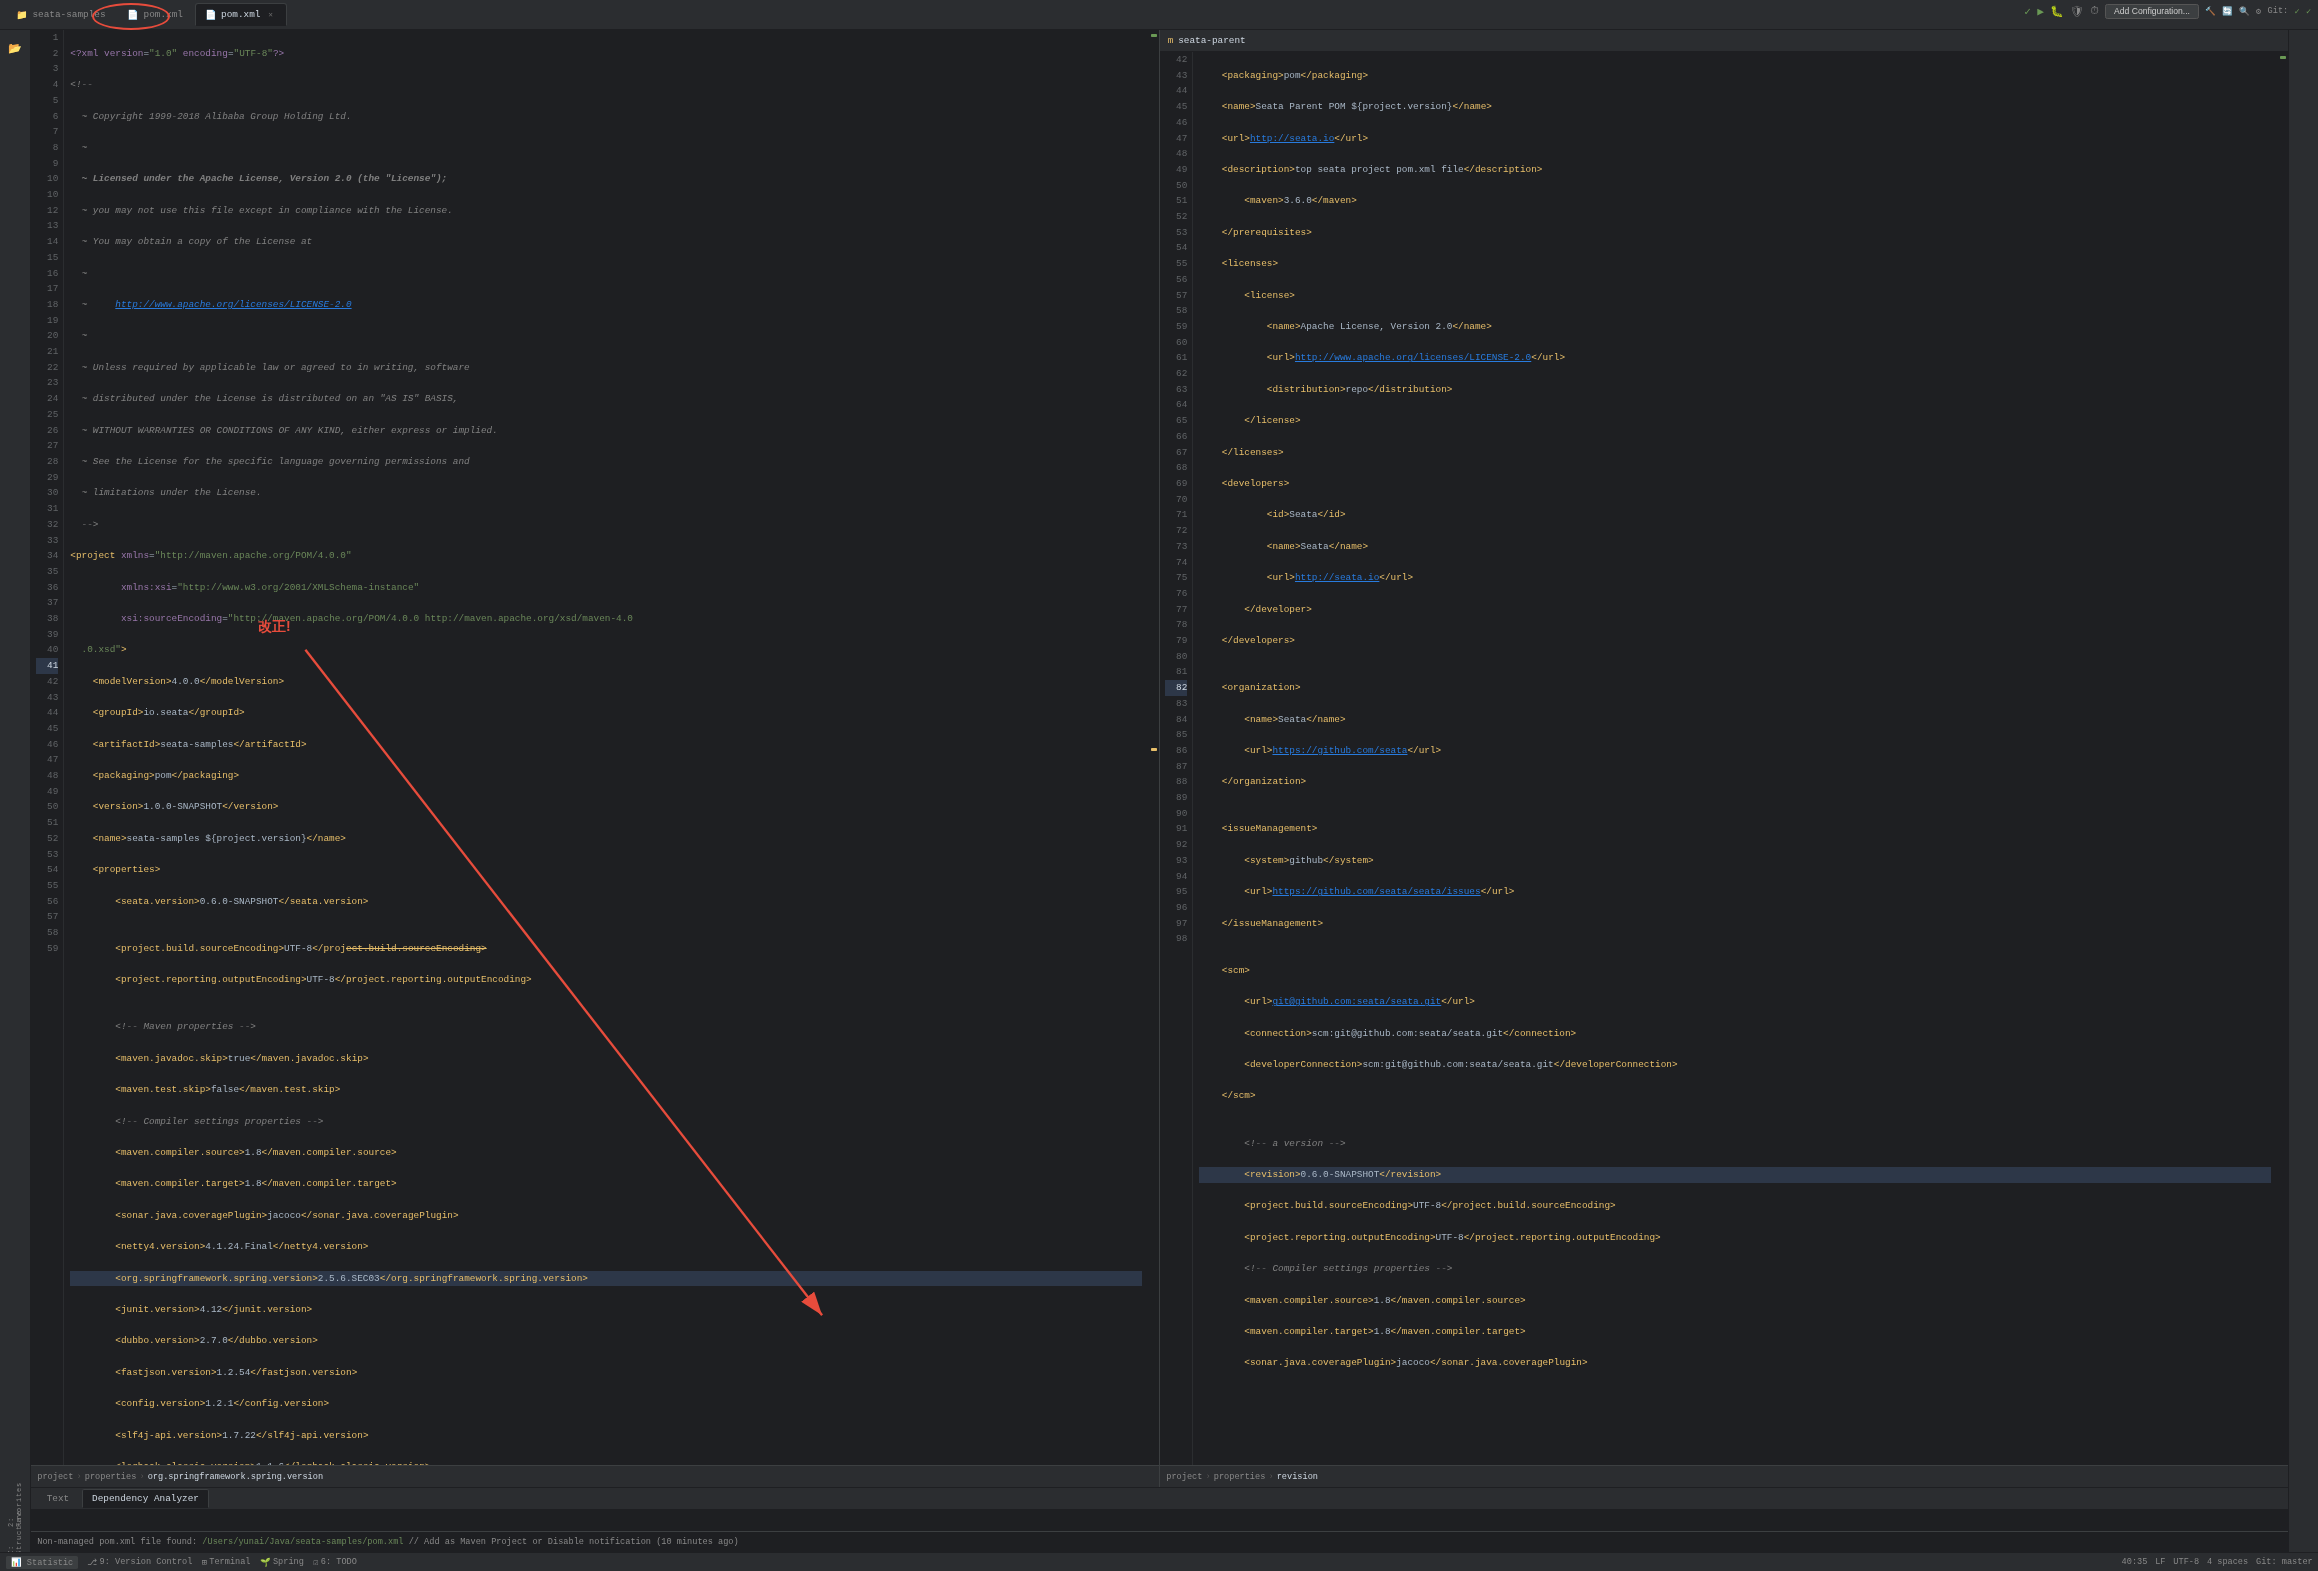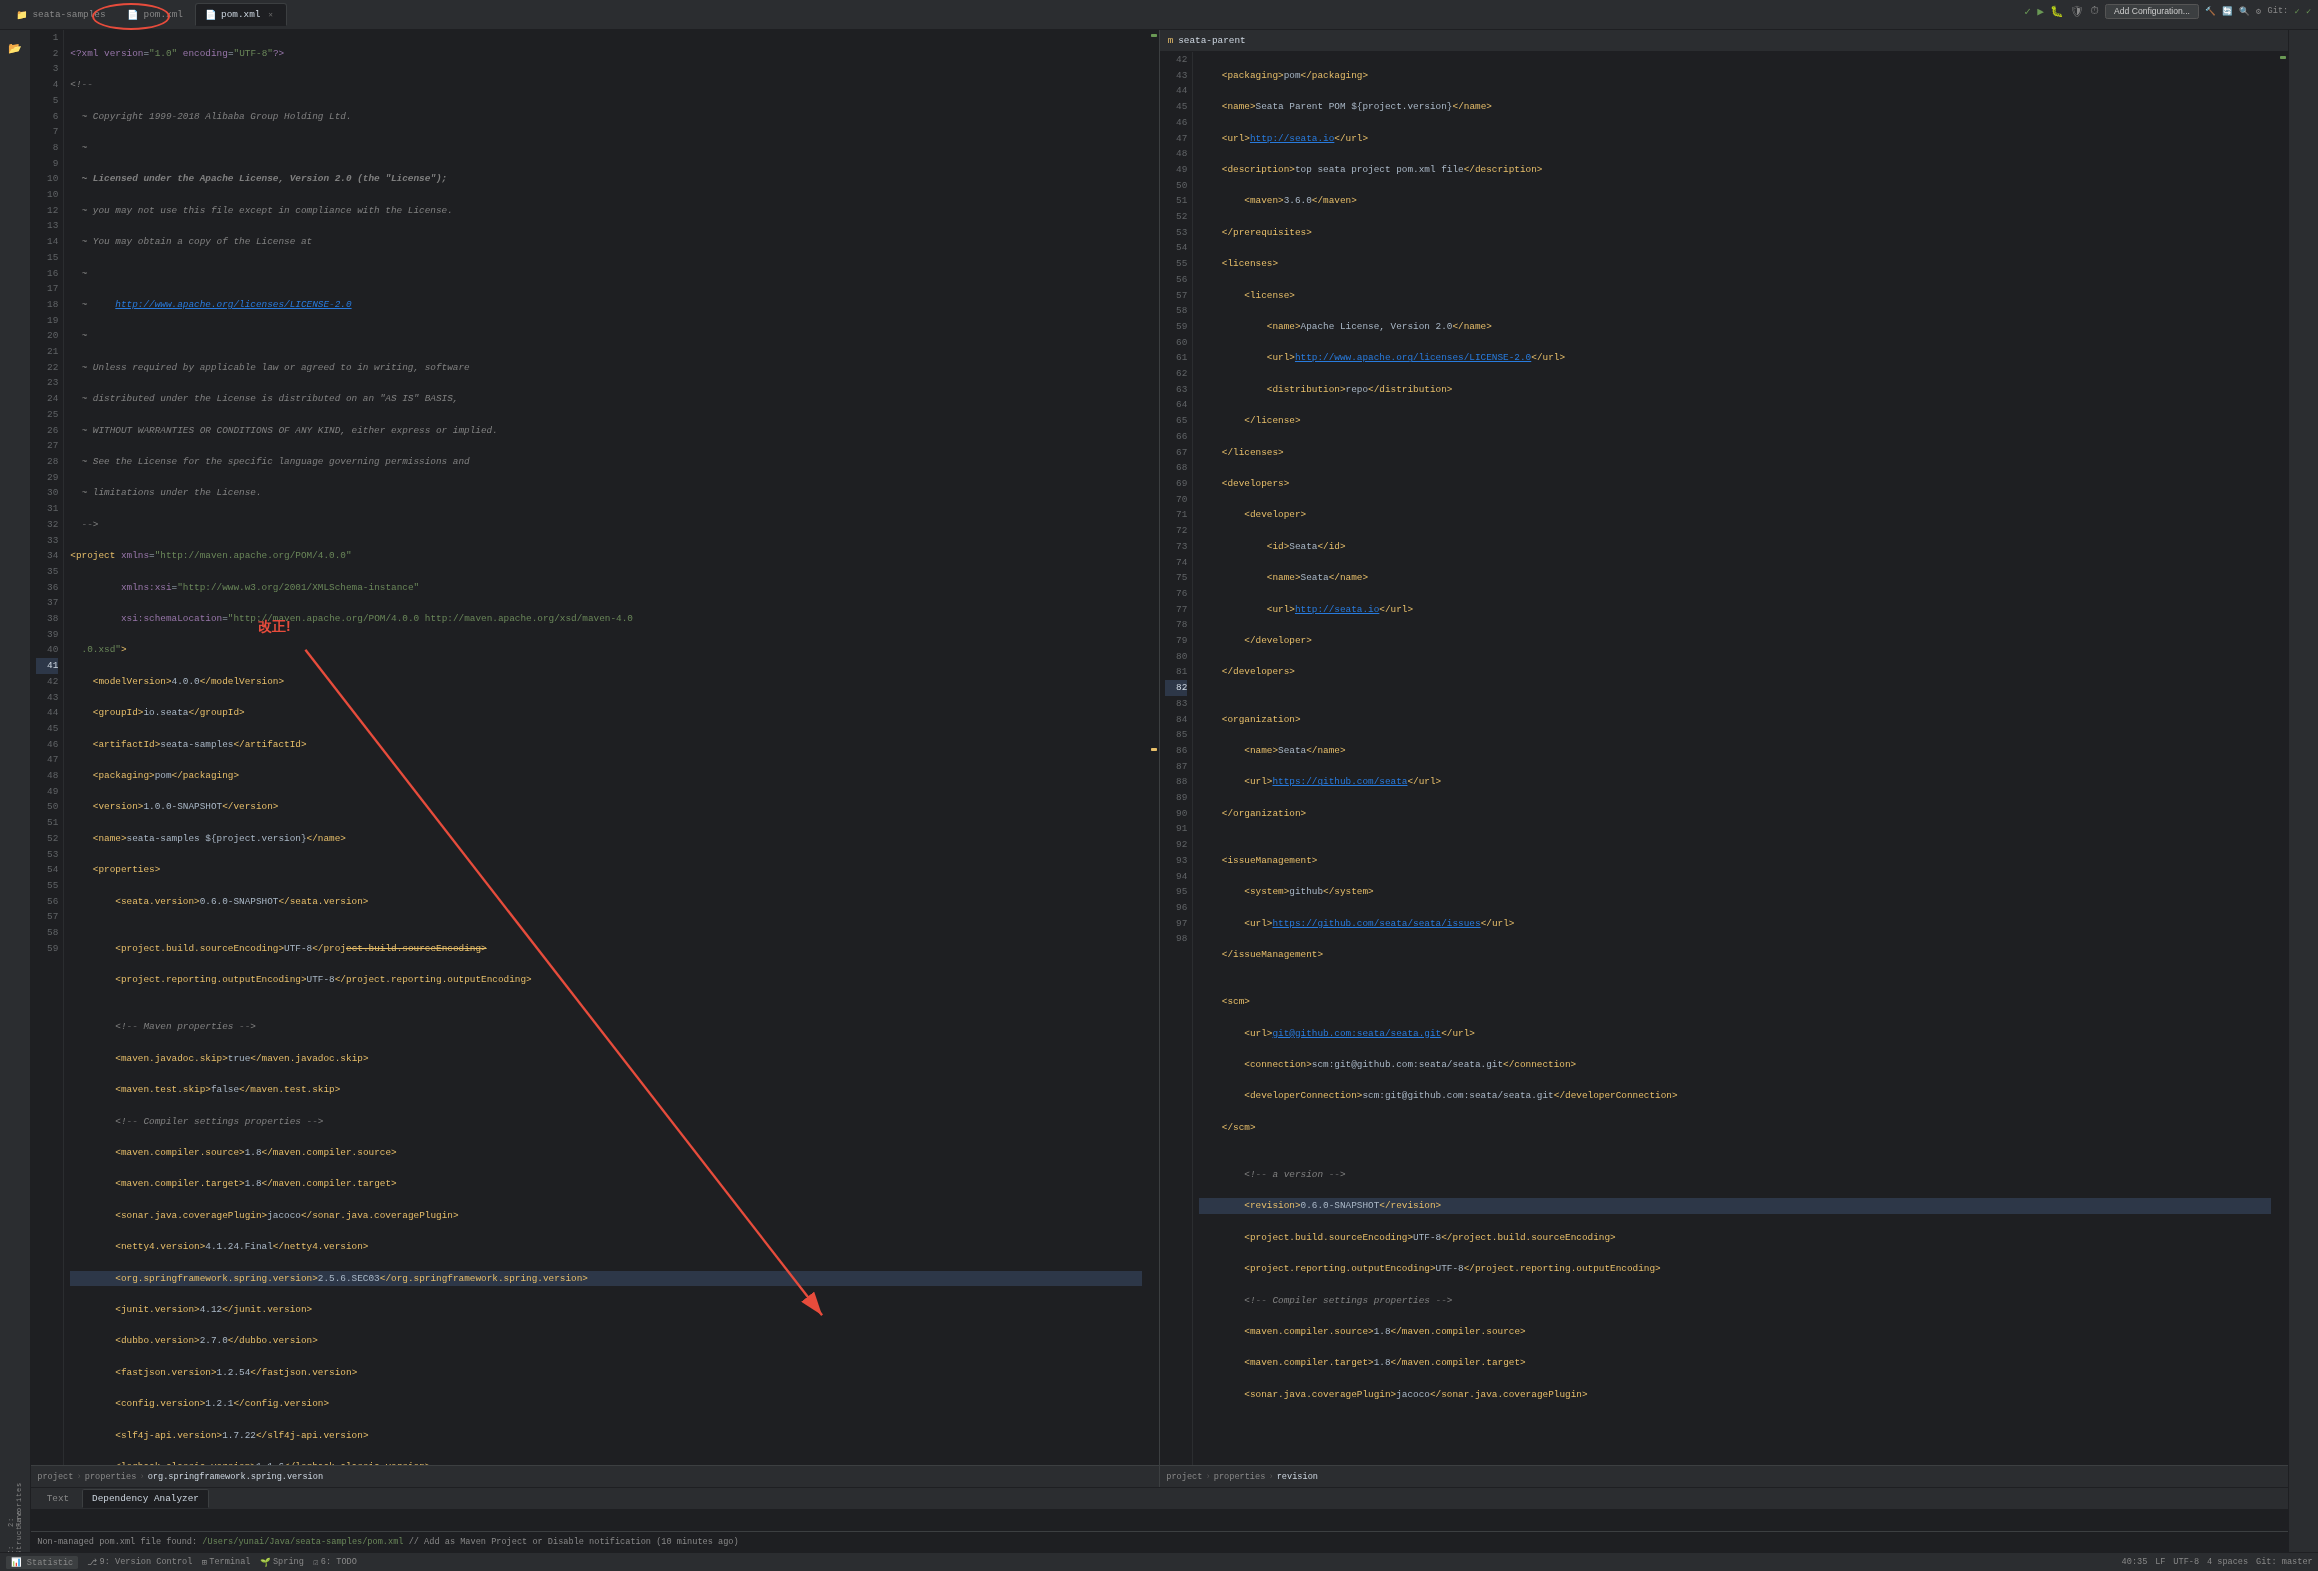--- a/index.html
+++ b/index.html
@@ -307,21 +307,21 @@
 <div style="line-height:15.7px;"><span style="color:#808080; font-style:italic;">  ~     </span><span style="color:#287bde; font-style:italic; text-decoration:underline;">http://www.apache.org/licenses/LICENSE-2.0</span></div>
 <div style="line-height:15.7px;"><span style="color:#808080; font-style:italic;">  ~</span></div>
 <div style="line-height:15.7px;"><span style="color:#808080; font-style:italic;">  ~ Unless required by applicable law or agreed to in writing, software</span></div>
 <div style="line-height:15.7px;"><span style="color:#808080; font-style:italic;">  ~ distributed under the License is distributed on an "AS IS" BASIS,</span></div>
 <div style="line-height:15.7px;"><span style="color:#808080; font-style:italic;">  ~ WITHOUT WARRANTIES OR CONDITIONS OF ANY KIND, either express or implied.</span></div>
 <div style="line-height:15.7px;"><span style="color:#808080; font-style:italic;">  ~ See the License for the specific language governing permissions and</span></div>
 <div style="line-height:15.7px;"><span style="color:#808080; font-style:italic;">  ~ limitations under the License.</span></div>
 <div style="line-height:15.7px;"><span style="color:#808080; font-style:italic;">  --&gt;</span></div>
 <div style="line-height:15.7px;"><span style="color:#e8bf6a;">&lt;project</span><span style="color:#9876aa;"> xmlns</span><span style="color:#a9b7c6;">=</span><span style="color:#6a8759;">"http://maven.apache.org/POM/4.0.0"</span></div>
 <div style="line-height:15.7px;"><span style="color:#a9b7c6;">         </span><span style="color:#9876aa;">xmlns:xsi</span><span style="color:#a9b7c6;">=</span><span style="color:#6a8759;">"http://www.w3.org/2001/XMLSchema-instance"</span></div>
-<div style="line-height:15.7px;"><span style="color:#a9b7c6;">         </span><span style="color:#9876aa;">xsi:schemaLocation</span><span style="color:#a9b7c6;">=</span><span style="color:#6a8759;">"http://maven.apache.org/POM/4.0.0 http://maven.apache.org/xsd/maven-4.0</span></div>
+<div style="line-height:15.7px;"><span style="color:#a9b7c6;">         </span><span style="color:#9876aa;">xsi:sourceEncoding</span><span style="color:#a9b7c6;">=</span><span style="color:#6a8759;">"http://maven.apache.org/POM/4.0.0 http://maven.apache.org/xsd/maven-4.0</span></div>
 <div style="line-height:15.7px;"><span style="color:#6a8759;">  .0.xsd"</span><span style="color:#e8bf6a;">&gt;</span></div>
 <div style="line-height:15.7px;"><span style="color:#a9b7c6;">    </span><span style="color:#e8bf6a;">&lt;modelVersion&gt;</span><span style="color:#a9b7c6;">4.0.0</span><span style="color:#e8bf6a;">&lt;/modelVersion&gt;</span></div>
 <div style="line-height:15.7px;"><span style="color:#a9b7c6;">    </span><span style="color:#e8bf6a;">&lt;groupId&gt;</span><span style="color:#a9b7c6;">io.seata</span><span style="color:#e8bf6a;">&lt;/groupId&gt;</span></div>
 <div style="line-height:15.7px;"><span style="color:#a9b7c6;">    </span><span style="color:#e8bf6a;">&lt;artifactId&gt;</span><span style="color:#a9b7c6;">seata-samples</span><span style="color:#e8bf6a;">&lt;/artifactId&gt;</span></div>
 <div style="line-height:15.7px;"><span style="color:#a9b7c6;">    </span><span style="color:#e8bf6a;">&lt;packaging&gt;</span><span style="color:#a9b7c6;">pom</span><span style="color:#e8bf6a;">&lt;/packaging&gt;</span></div>
 <div style="line-height:15.7px;"><span style="color:#a9b7c6;">    </span><span style="color:#e8bf6a;">&lt;version&gt;</span><span style="color:#a9b7c6;">1.0.0-SNAPSHOT</span><span style="color:#e8bf6a;">&lt;/version&gt;</span></div>
 <div style="line-height:15.7px;"><span style="color:#a9b7c6;">    </span><span style="color:#e8bf6a;">&lt;name&gt;</span><span style="color:#a9b7c6;">seata-samples ${project.version}</span><span style="color:#e8bf6a;">&lt;/name&gt;</span></div>
 <div style="line-height:15.7px;"><span style="color:#a9b7c6;">    </span><span style="color:#e8bf6a;">&lt;properties&gt;</span></div>
 <div style="line-height:15.7px;"><span style="color:#a9b7c6;">        </span><span style="color:#e8bf6a;">&lt;seata.version&gt;</span><span style="color:#a9b7c6;">0.6.0-SNAPSHOT</span><span style="color:#e8bf6a;">&lt;/seata.version&gt;</span></div>
 <div style="line-height:15.7px;"></div>
@@ -441,21 +441,20 @@
 <div style="line-height:15.7px;"><span style="color:#a9b7c6;">        </span><span style="color:#e8bf6a;">&lt;maven&gt;</span><span style="color:#a9b7c6;">3.6.0</span><span style="color:#e8bf6a;">&lt;/maven&gt;</span></div>
 <div style="line-height:15.7px;"><span style="color:#a9b7c6;">    </span><span style="color:#e8bf6a;">&lt;/prerequisites&gt;</span></div>
 <div style="line-height:15.7px;"><span style="color:#a9b7c6;">    </span><span style="color:#e8bf6a;">&lt;licenses&gt;</span></div>
 <div style="line-height:15.7px;"><span style="color:#a9b7c6;">        </span><span style="color:#e8bf6a;">&lt;license&gt;</span></div>
 <div style="line-height:15.7px;"><span style="color:#a9b7c6;">            </span><span style="color:#e8bf6a;">&lt;name&gt;</span><span style="color:#a9b7c6;">Apache License, Version 2.0</span><span style="color:#e8bf6a;">&lt;/name&gt;</span></div>
 <div style="line-height:15.7px;"><span style="color:#a9b7c6;">            </span><span style="color:#e8bf6a;">&lt;url&gt;</span><span style="color:#287bde; text-decoration:underline;">http://www.apache.org/licenses/LICENSE-2.0</span><span style="color:#e8bf6a;">&lt;/url&gt;</span></div>
 <div style="line-height:15.7px;"><span style="color:#a9b7c6;">            </span><span style="color:#e8bf6a;">&lt;distribution&gt;</span><span style="color:#a9b7c6;">repo</span><span style="color:#e8bf6a;">&lt;/distribution&gt;</span></div>
 <div style="line-height:15.7px;"><span style="color:#a9b7c6;">        </span><span style="color:#e8bf6a;">&lt;/license&gt;</span></div>
 <div style="line-height:15.7px;"><span style="color:#a9b7c6;">    </span><span style="color:#e8bf6a;">&lt;/licenses&gt;</span></div>
 <div style="line-height:15.7px;"><span style="color:#a9b7c6;">    </span><span style="color:#e8bf6a;">&lt;developers&gt;</span></div>
-<div style="line-height:15.7px;"><span style="color:#a9b7c6;">        </span><span style="color:#e8bf6a;">&lt;developer&gt;</span></div>
 <div style="line-height:15.7px;"><span style="color:#a9b7c6;">            </span><span style="color:#e8bf6a;">&lt;id&gt;</span><span style="color:#a9b7c6;">Seata</span><span style="color:#e8bf6a;">&lt;/id&gt;</span></div>
 <div style="line-height:15.7px;"><span style="color:#a9b7c6;">            </span><span style="color:#e8bf6a;">&lt;name&gt;</span><span style="color:#a9b7c6;">Seata</span><span style="color:#e8bf6a;">&lt;/name&gt;</span></div>
 <div style="line-height:15.7px;"><span style="color:#a9b7c6;">            </span><span style="color:#e8bf6a;">&lt;url&gt;</span><span style="color:#287bde; text-decoration:underline;">http://seata.io</span><span style="color:#e8bf6a;">&lt;/url&gt;</span></div>
 <div style="line-height:15.7px;"><span style="color:#a9b7c6;">        </span><span style="color:#e8bf6a;">&lt;/developer&gt;</span></div>
 <div style="line-height:15.7px;"><span style="color:#a9b7c6;">    </span><span style="color:#e8bf6a;">&lt;/developers&gt;</span></div>
 <div style="line-height:15.7px;"></div>
 <div style="line-height:15.7px;"><span style="color:#a9b7c6;">    </span><span style="color:#e8bf6a;">&lt;organization&gt;</span></div>
 <div style="line-height:15.7px;"><span style="color:#a9b7c6;">        </span><span style="color:#e8bf6a;">&lt;name&gt;</span><span style="color:#a9b7c6;">Seata</span><span style="color:#e8bf6a;">&lt;/name&gt;</span></div>
 <div style="line-height:15.7px;"><span style="color:#a9b7c6;">        </span><span style="color:#e8bf6a;">&lt;url&gt;</span><span style="color:#287bde; text-decoration:underline;">https://github.com/seata</span><span style="color:#e8bf6a;">&lt;/url&gt;</span></div>
 <div style="line-height:15.7px;"><span style="color:#a9b7c6;">    </span><span style="color:#e8bf6a;">&lt;/organization&gt;</span></div>

